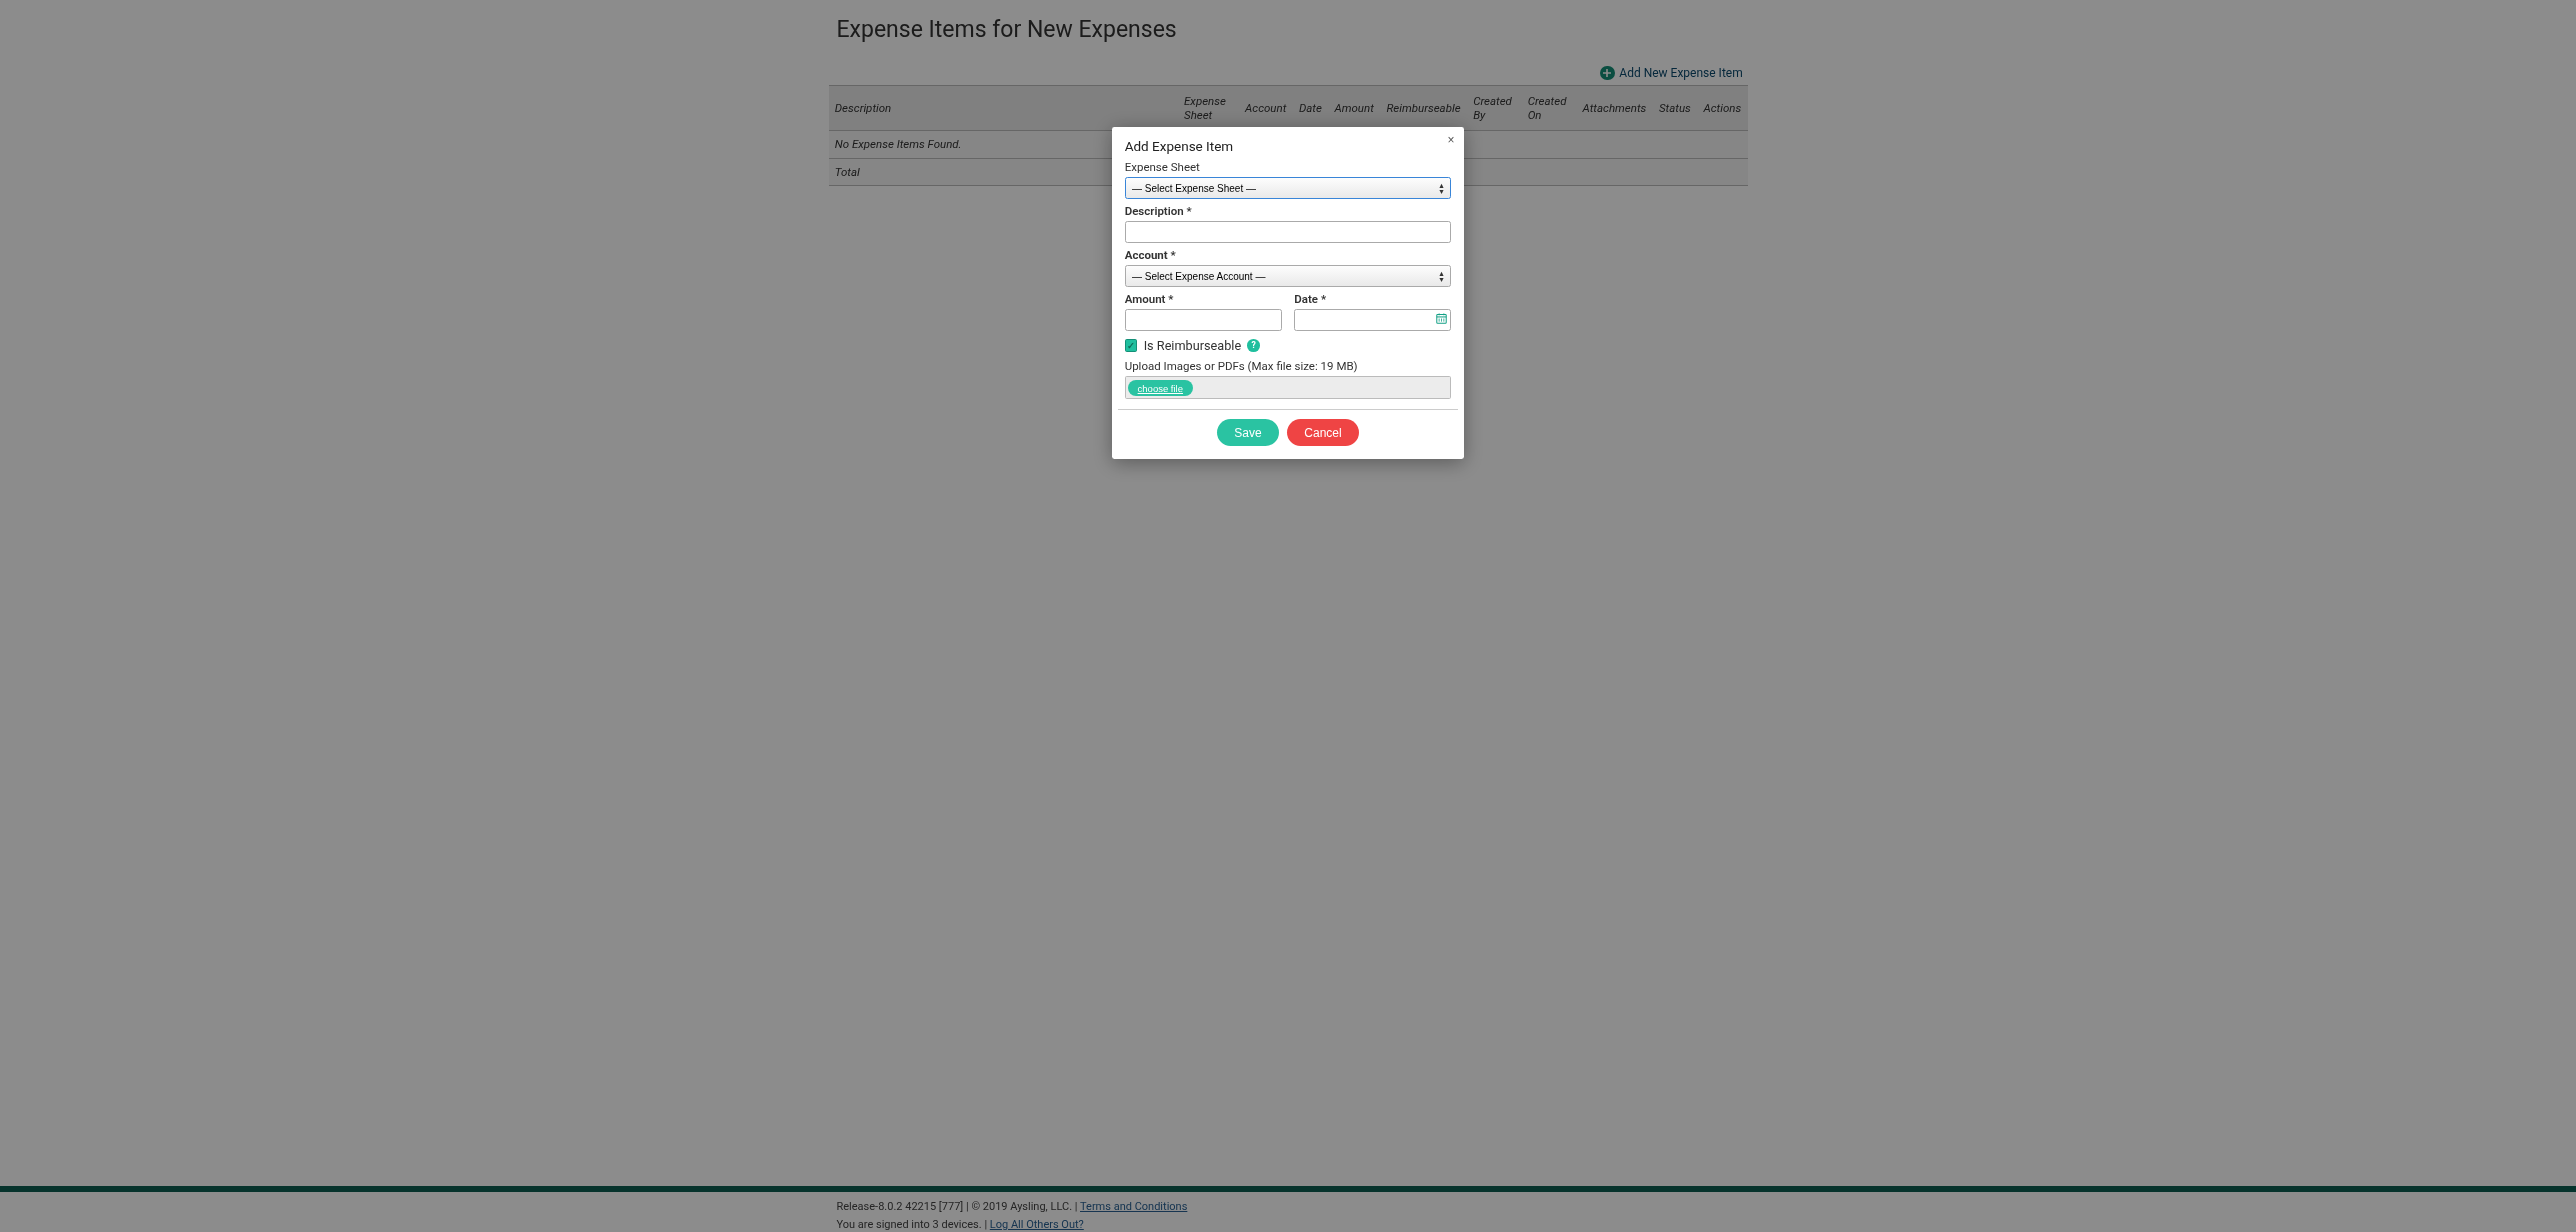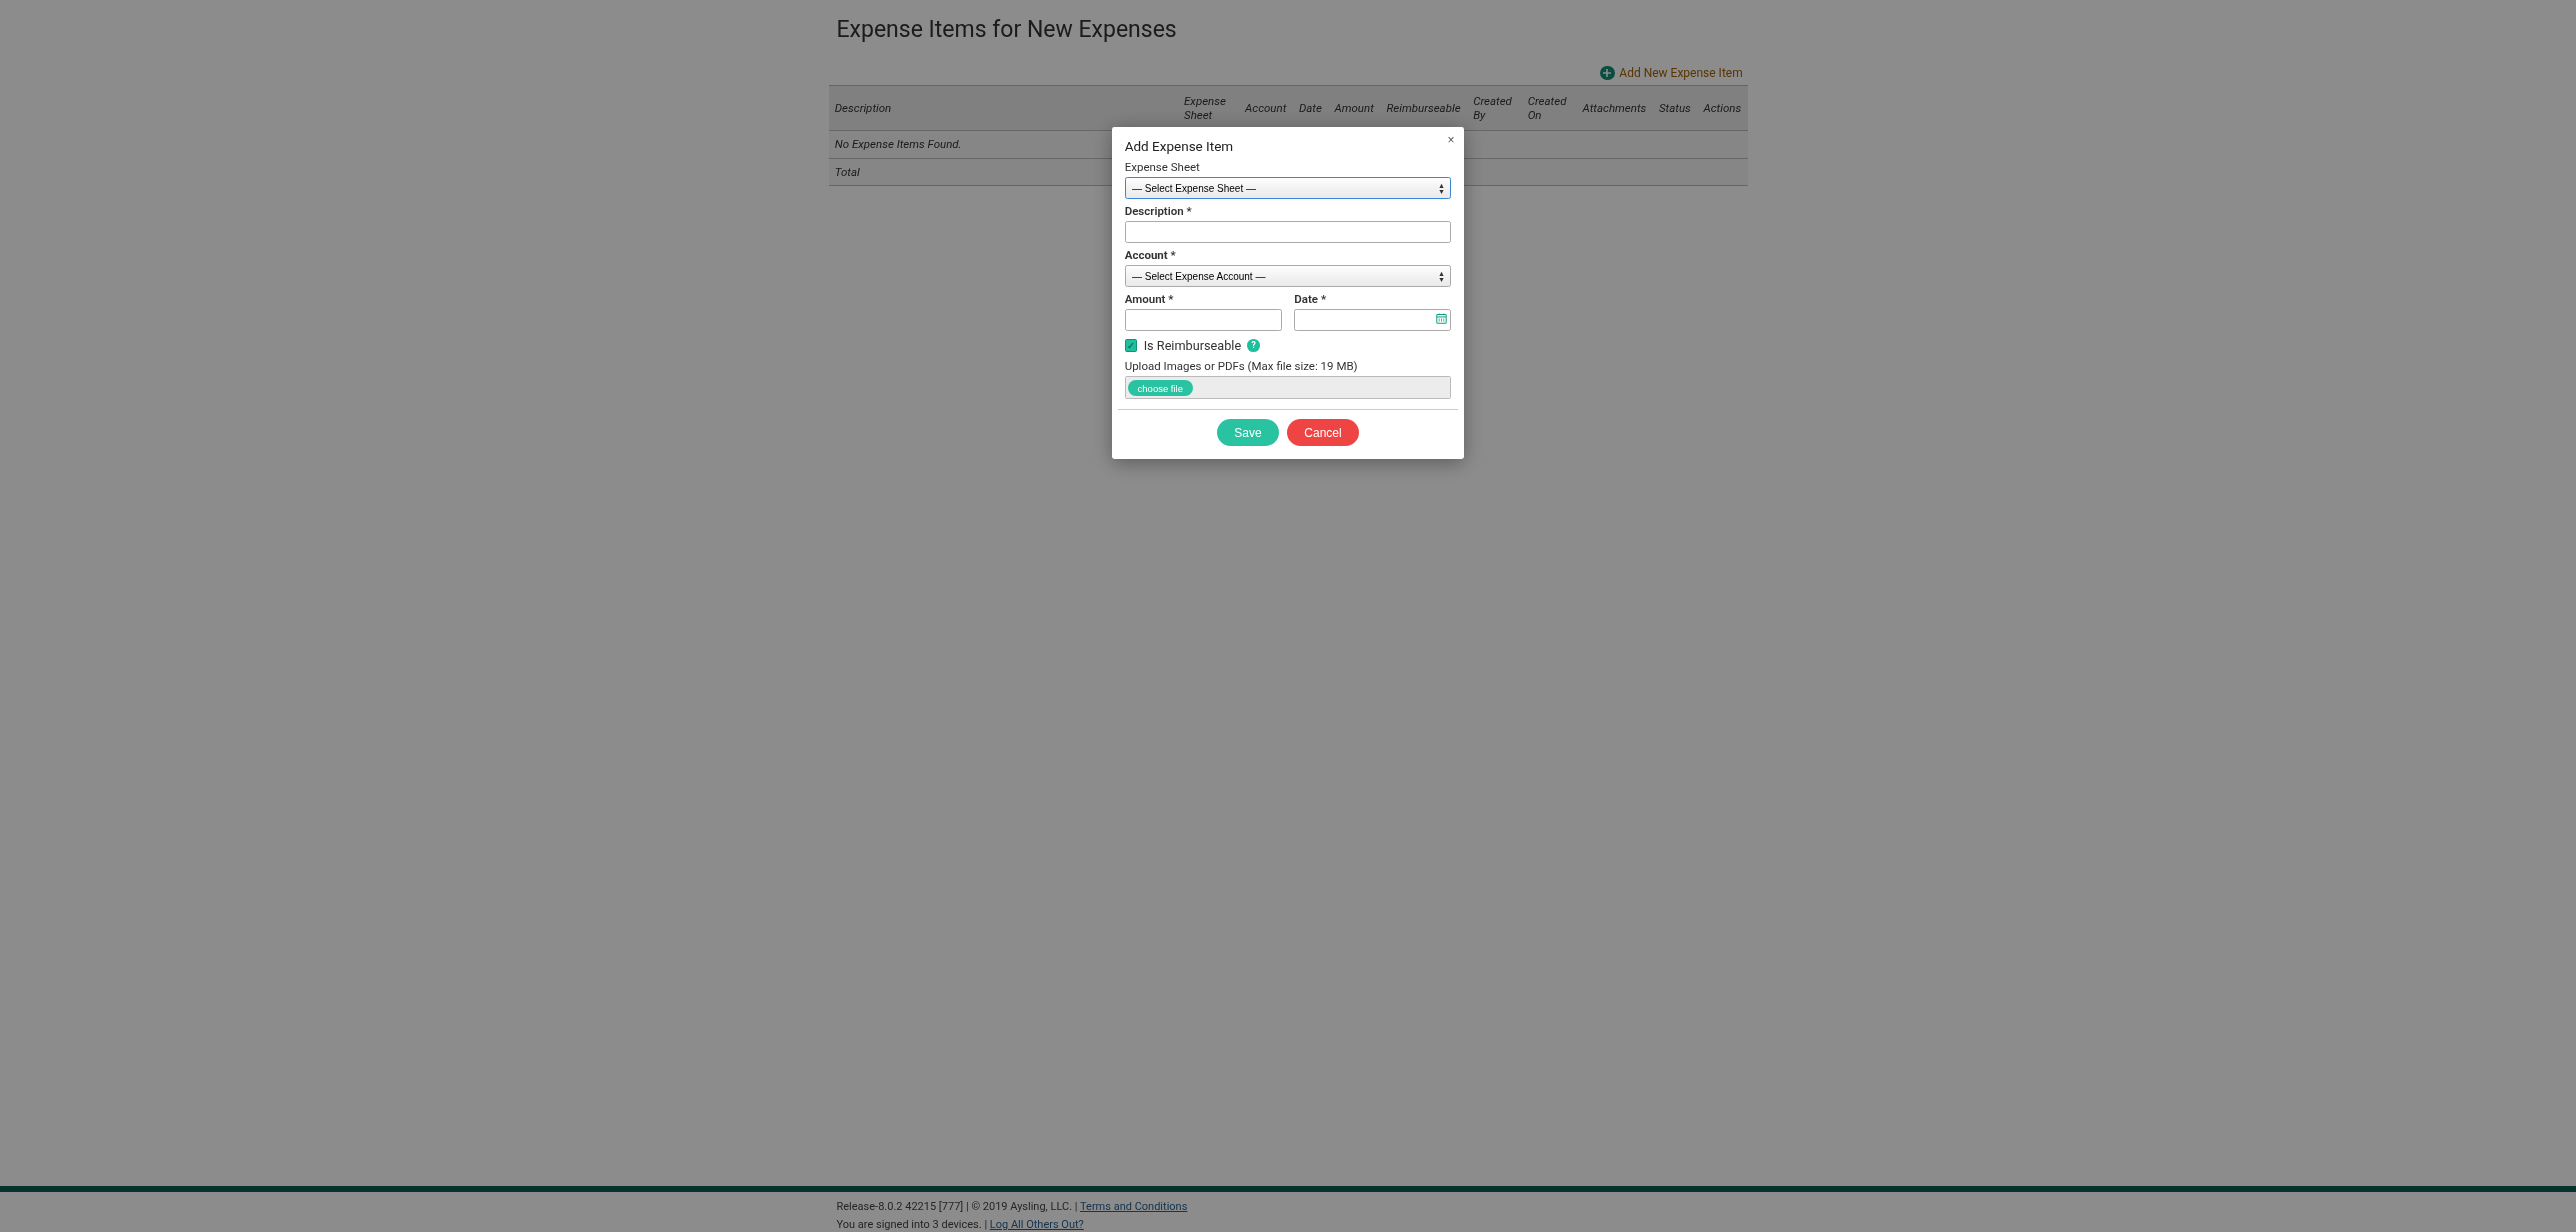--- a/index.html
+++ b/index.html
@@ -22,21 +22,21 @@
       margin: 0 0 22px 8px;
     }
     .add-row {
       text-align: right;
       padding: 0 4.8px 4.8px 0;
     }
     .add-link {
       display: inline-flex;
       align-items: center;
       gap: 4.8px;
-      color: #a16207;
+      color: #0c4a6e;
       text-decoration: none;
       font-size: 12px;
       cursor: pointer;
     }
     .plus-circle {
       width: 14.3px; height: 14.3px;
       border-radius: 50%;
       background: #148f77;
       display: inline-flex;
       align-items: center;
@@ -185,20 +185,21 @@
       margin-top: 2.4px;
     }
     .choose-file-btn {
       background: #2ac3a2;
       color: #fff;
       border: none;
       border-radius: 8px;
       padding: 2.4px 9.5px;
       font-size: 9.5px;
       cursor: pointer;
+      text-decoration: underline;
     }
     .modal-divider {
       border: none;
       border-top: 0.8px solid #ccc;
       margin: 9.5px -6.3px 9.5px -6.3px;
     }
     .modal-footer {
       text-align: center;
     }
     .btn {

